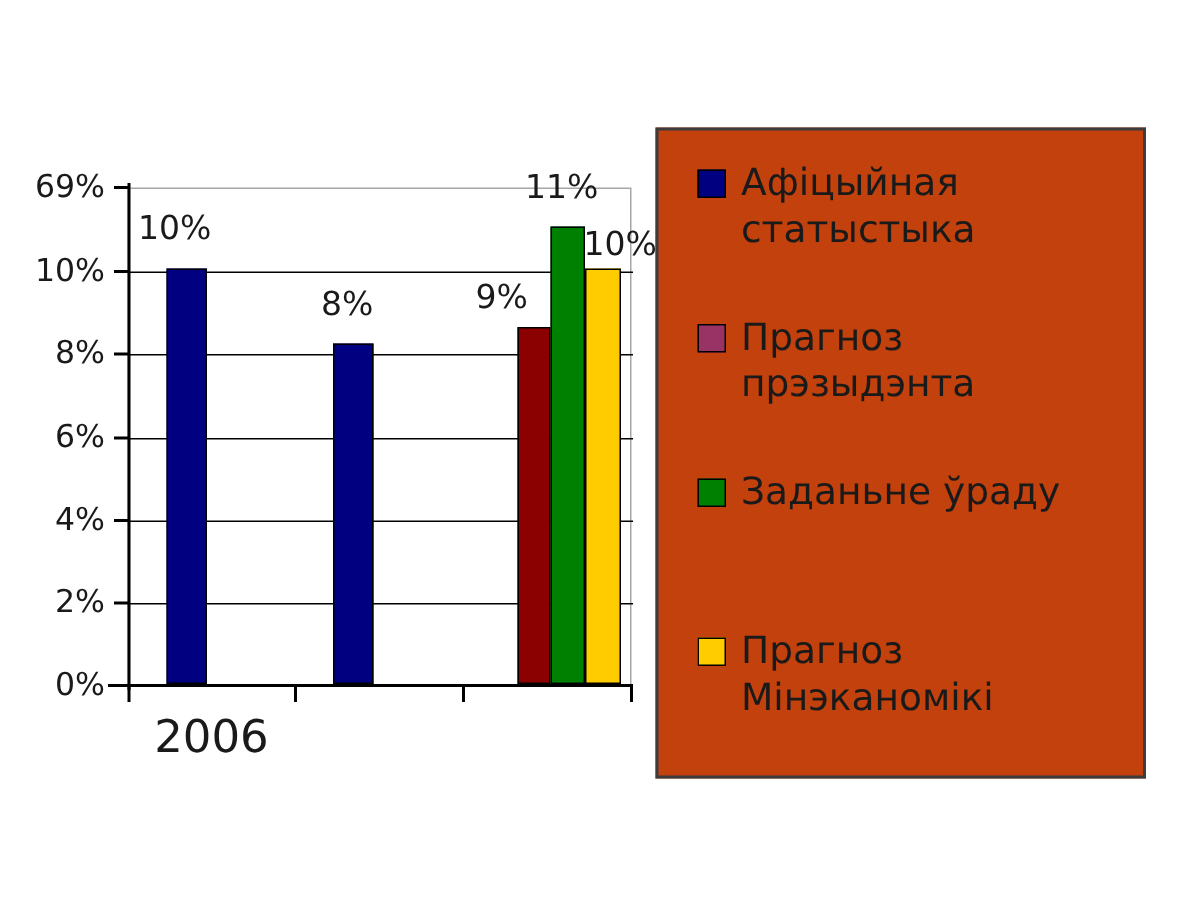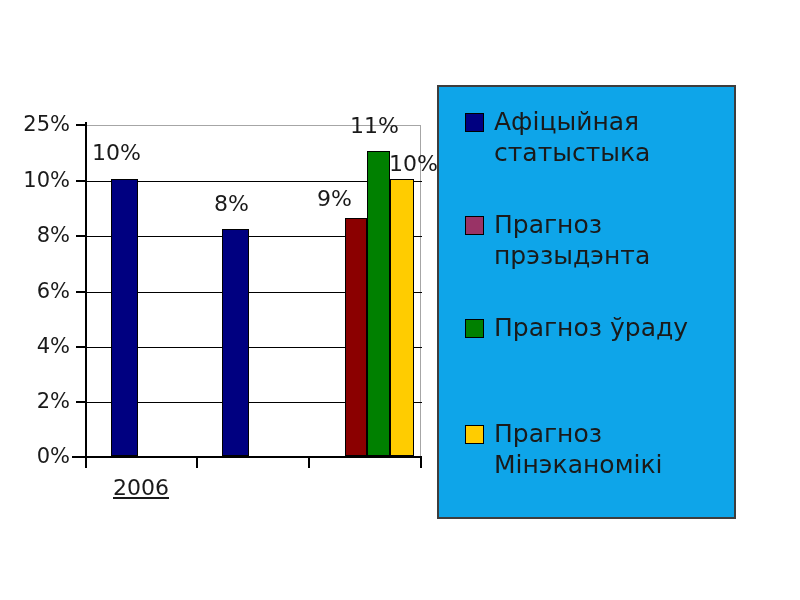--- a/index.html
+++ b/index.html
@@ -85,25 +85,24 @@
     top: 457px;
     width: 2px;
     height: 11px;
     background: #000000;
   }
   .x-label {
     position: absolute;
     top: 477px;
     width: 120px;
     text-align: center;
-    font-size: 22px;
+    font-size: 30px;
     color: #1a1a1a;
     line-height: 1;
     white-space: nowrap;
-    text-decoration: underline;
   }
 
   
   .bar {
     position: absolute;
     bottom: 0;
     box-sizing: border-box;
     border: 1px solid #000000;
   }
 
@@ -115,25 +114,25 @@
     line-height: 1;
     white-space: nowrap;
     background: transparent;
   }
 
   
   #legend-box {
     position: absolute;
     left: 437px;
     top: 85px;
-    width: 299px;
+    width: 327px;
     height: 434px;
     box-sizing: border-box;
     border: 2px solid #3d3d3d;
-    background: #0ea5e9;
+    background: #c2410c;
   }
   .legend-item {
     position: absolute;
     left: 26px;
     display: flex;
     align-items: flex-start;
     gap: 10px;
   }
   .legend-swatch {
     width: 19px;
@@ -178,21 +177,21 @@
   <div id="x-axis-line"></div>
 
   <div class="y-tick" style="top:124px;"></div>
   <div class="y-tick" style="top:180px;"></div>
   <div class="y-tick" style="top:235px;"></div>
   <div class="y-tick" style="top:291px;"></div>
   <div class="y-tick" style="top:346px;"></div>
   <div class="y-tick" style="top:401px;"></div>
   <div class="y-tick" style="top:456px;"></div>
 
-  <div class="y-label-box" style="top:114px;">25%</div>
+  <div class="y-label-box" style="top:114px;">69%</div>
   <div class="y-label-box" style="top:170px;">10%</div>
   <div class="y-label-box" style="top:225px;">8%</div>
   <div class="y-label-box" style="top:281px;">6%</div>
   <div class="y-label-box" style="top:336px;">4%</div>
   <div class="y-label-box" style="top:391px;">2%</div>
   <div class="y-label-box" style="top:446px;">0%</div>
 
   <div class="x-tick" style="left:85px;"></div>
   <div class="x-tick" style="left:196px;"></div>
   <div class="x-tick" style="left:308px;"></div>
@@ -215,21 +214,21 @@
     </div>
 
     <div class="legend-item" style="top:123px;">
       <span class="legend-swatch" style="background:#993366;"></span>
       <span class="legend-text">Прагноз
 прэзыдэнта</span>
     </div>
 
     <div class="legend-item" style="top:226px;">
       <span class="legend-swatch" style="background:#008000;"></span>
-      <span class="legend-text">Прагноз ўраду</span>
+      <span class="legend-text">Заданьне ўраду</span>
     </div>
 
     <div class="legend-item" style="top:332px;">
       <span class="legend-swatch" style="background:#FFCC00;"></span>
       <span class="legend-text">Прагноз
 Мінэканомікі</span>
     </div>
 
   </div>
 

